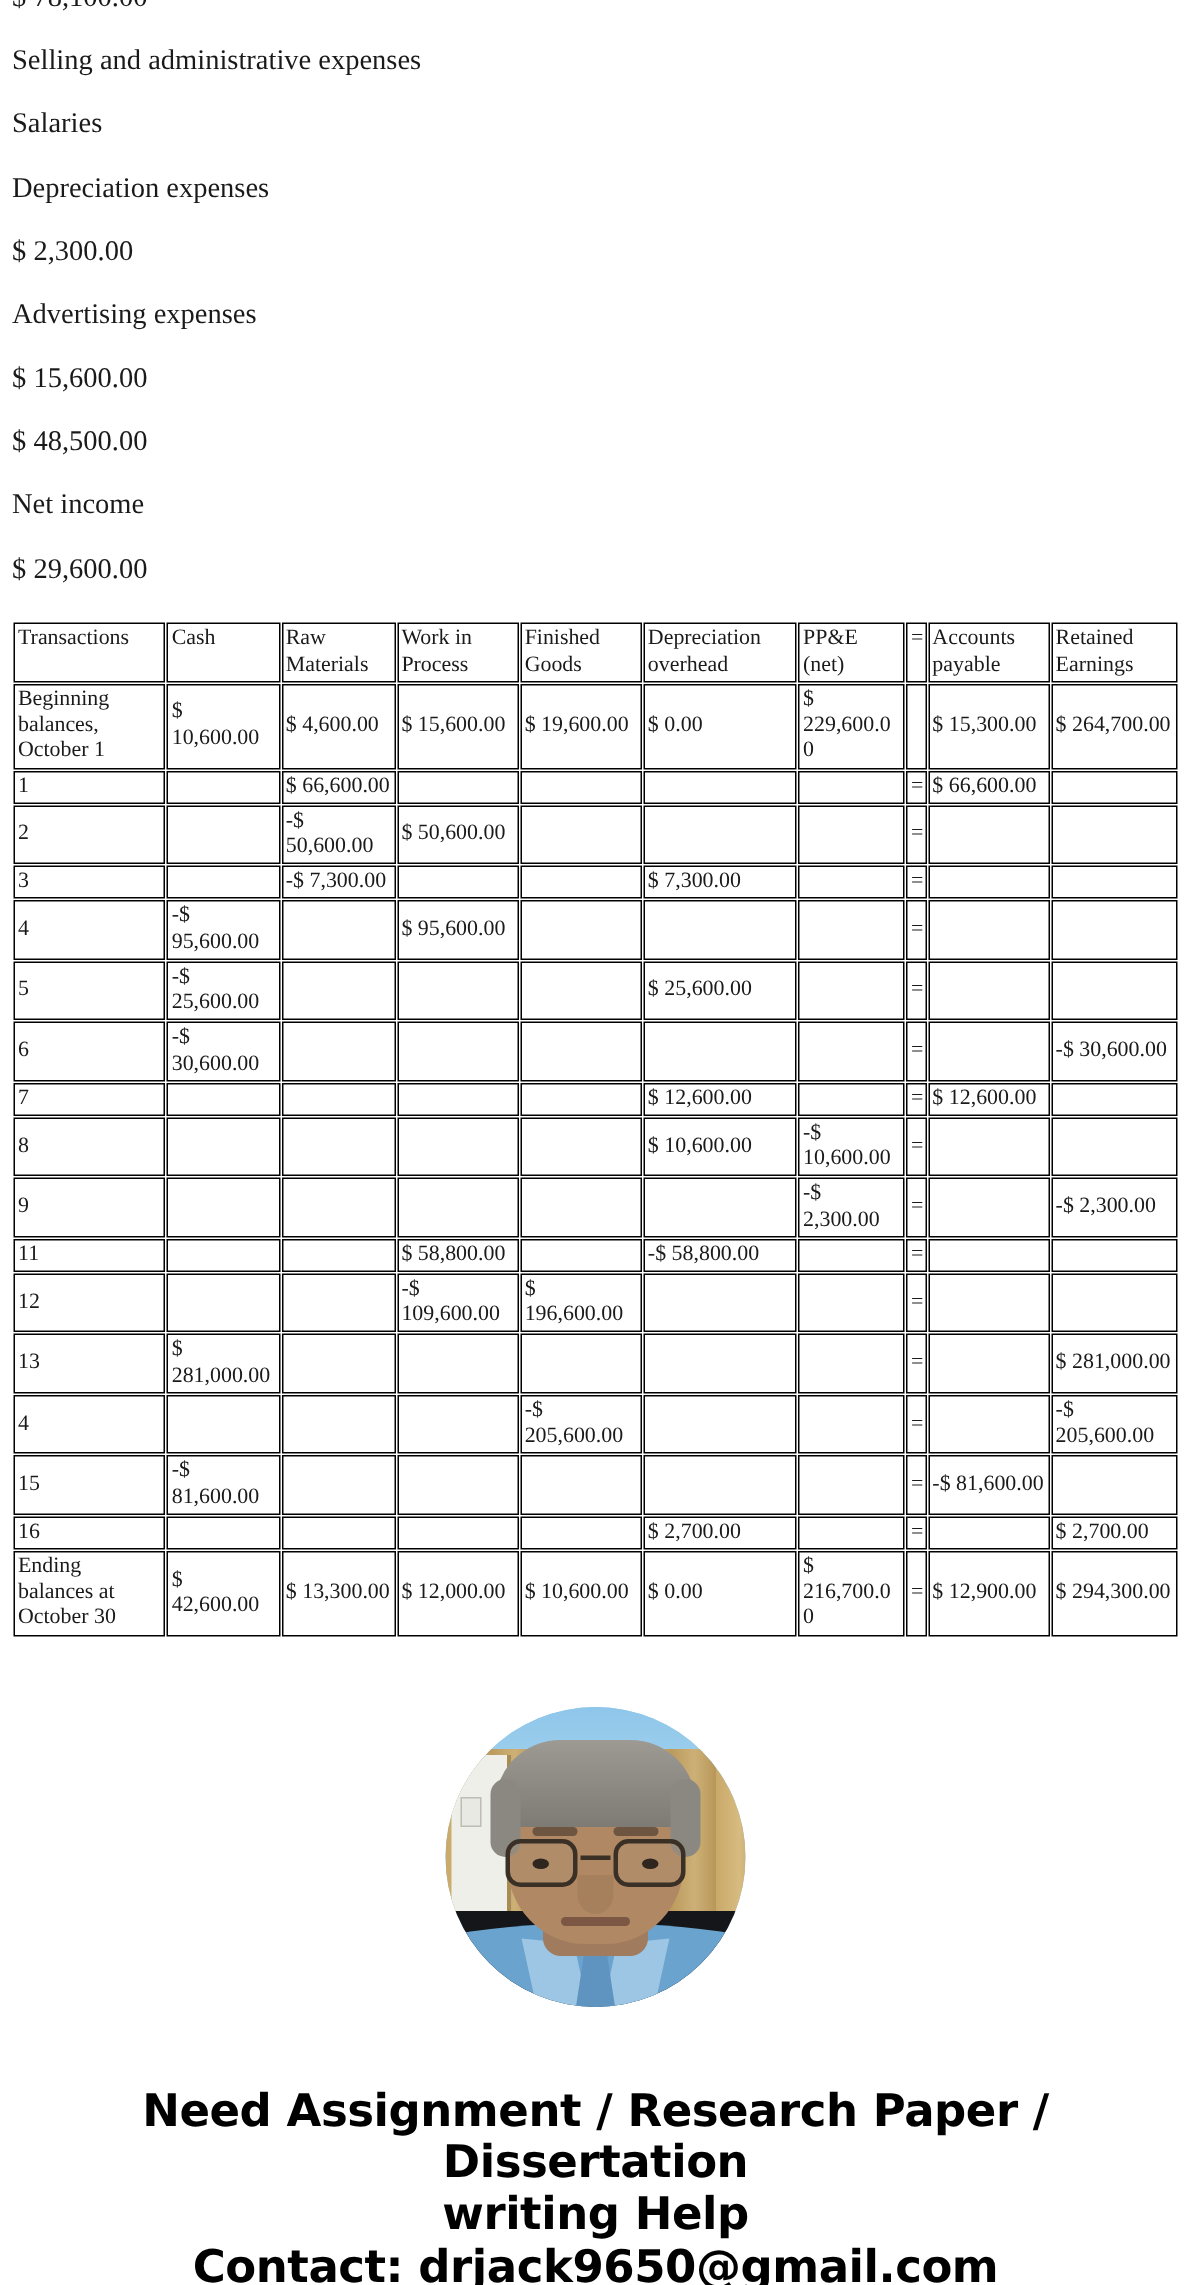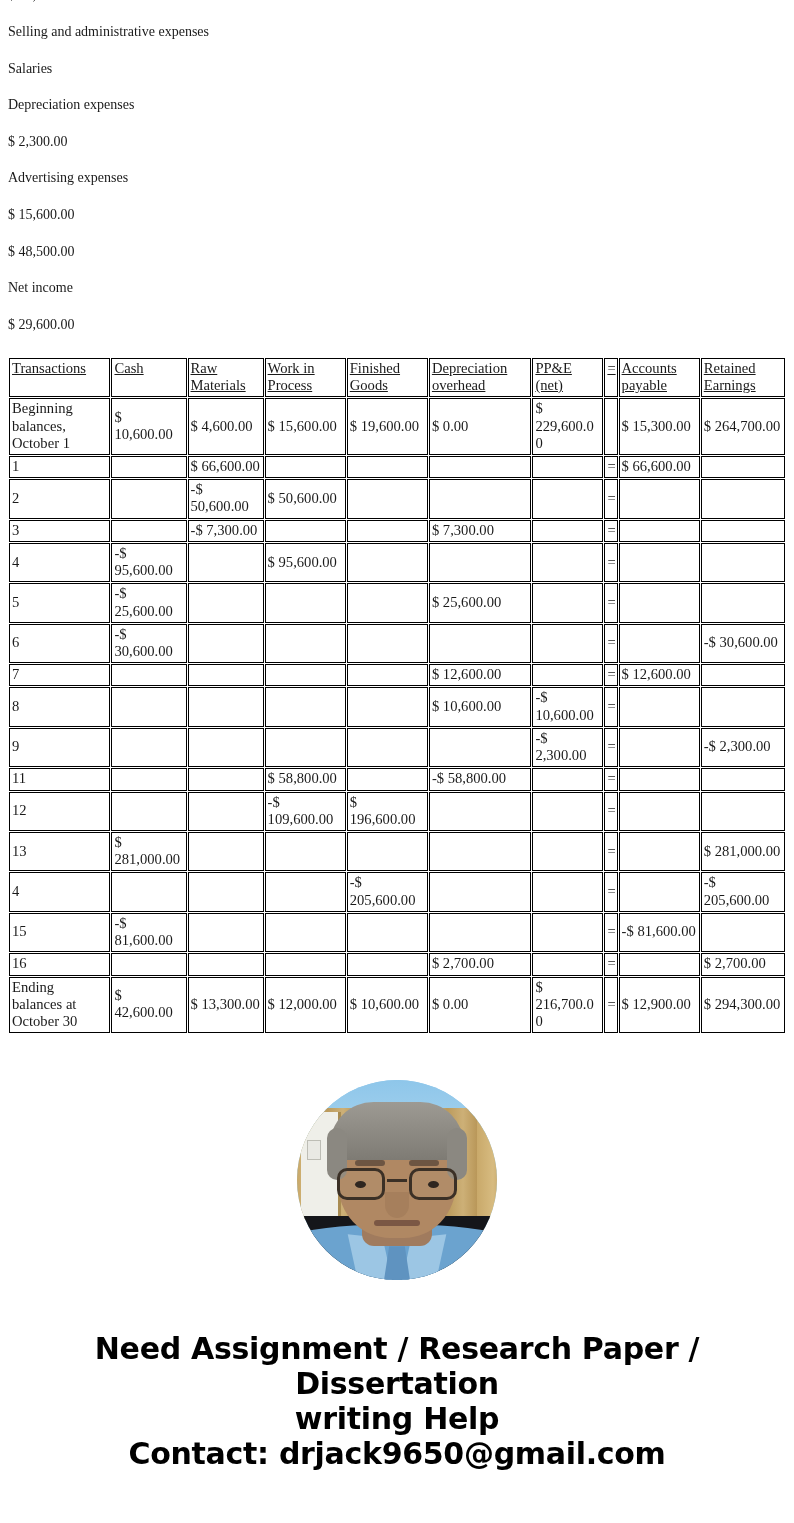--- a/index.html
+++ b/index.html
@@ -15,21 +15,21 @@
     color: #1a1a1a;
     -webkit-font-smoothing: antialiased;
   }
 
   
   #income-lines {
     padding: 0 8px;
     margin-top: -12px;
   }
   .income-line {
-    font-size: 14px;
+    font-size: 19px;
     line-height: 1.15;
     margin: 0 0 20.5px 0;
     white-space: pre;
   }
   .income-line:first-child { margin-bottom: 20px; }
 
   
   #worksheet-wrap {
     padding: 0 8px;
     margin-top: 24px;
@@ -46,21 +46,21 @@
   table.worksheet th {
     border: 1px solid #000;
     padding: 1px 2px 2px 2px;
     vertical-align: middle;
     text-align: left;
     font-weight: normal;
     overflow-wrap: break-word;
     word-break: break-word;
     hyphens: none;
   }
-  table.worksheet thead th { vertical-align: top; text-decoration: underline; }
+  table.worksheet thead th { vertical-align: top; }
 
   
   col.c-trans { width: 100px; }
   col.c-cash  { width: 74px;  }
   col.c-rm    { width: 75px;  }
   col.c-wip   { width: 80px;  }
   col.c-fg    { width: 80px;  }
   col.c-moh   { width: 101px; }
   col.c-ppe   { width: 70px;  }
   col.c-eq    { width: 13px;  }

